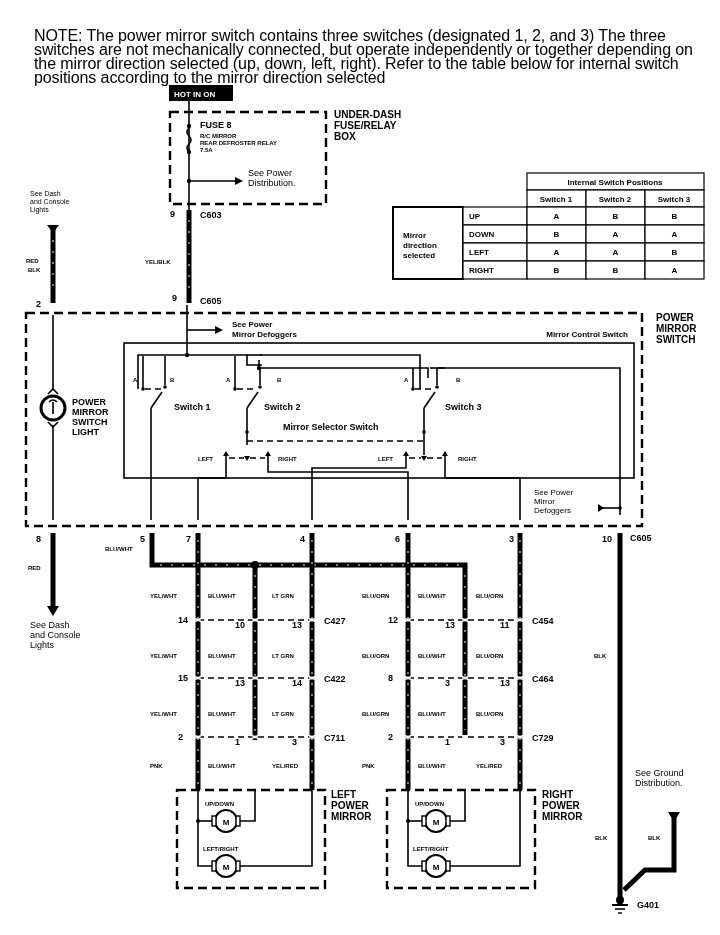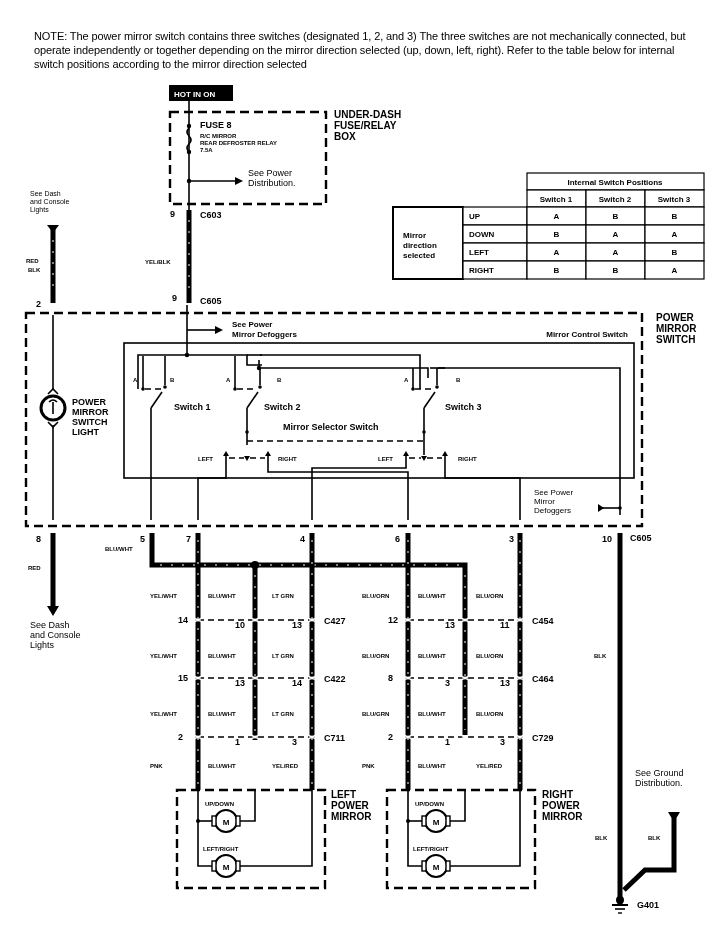--- a/index.html
+++ b/index.html
@@ -1,17 +1,17 @@
 <!DOCTYPE html>
 <html><head>
 <meta charset="utf-8">
 <style>
   html, body { margin:0; padding:0; background:#ffffff; }
   body { width:720px; height:935px; position:relative; overflow:hidden; font-family:"Liberation Sans", sans-serif; color:#000; }
-  #note { position:absolute; left:34px; top:29px; width:670px; font-size:11px; line-height:14px; letter-spacing:-0.1px; }
+  #note { position:absolute; left:34px; top:29px; width:670px; font-size:16px; line-height:14px; letter-spacing:-0.1px; }
   svg { position:absolute; left:0; top:0; }
   svg text { font-family:"Liberation Sans", sans-serif; fill:#000; }
   .t6 { font-size:6px; font-weight:bold; }
   .t7 { font-size:7px; font-weight:bold; }
   .t8 { font-size:8px; font-weight:bold; }
   .t9 { font-size:9px; }
   .t9b { font-size:9px; font-weight:bold; }
   .t10b { font-size:10px; font-weight:bold; }
   .wire { stroke:#000; stroke-width:5; fill:none; }
   .thin { stroke:#000; stroke-width:1.6; fill:none; }

